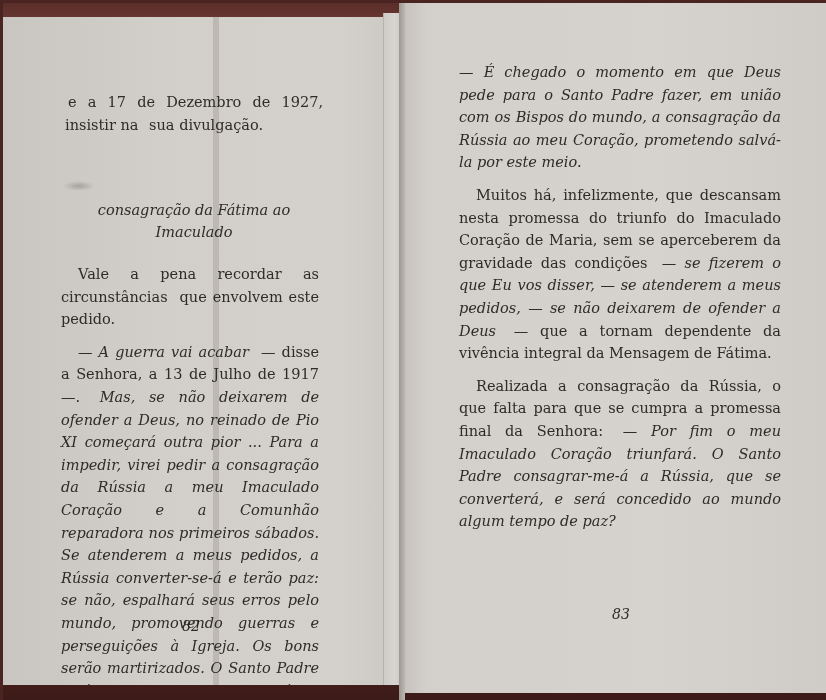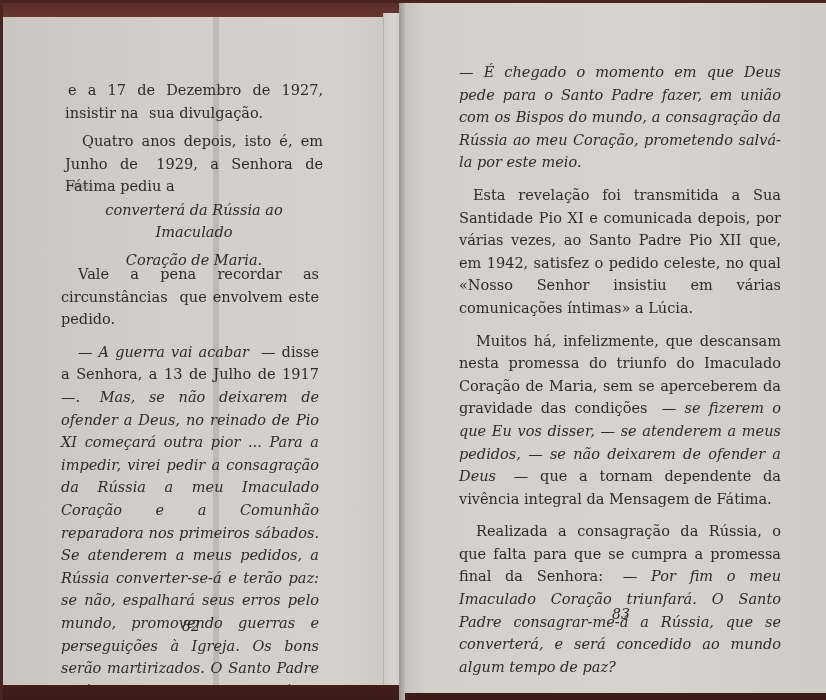--- a/index.html
+++ b/index.html
@@ -73,52 +73,46 @@
 </head>
 <body>
 
 <div class="table-top"></div>
 <div class="table-bottom"></div>
 
 <div class="page page-left">
   <div class="crease" style="left:210px; top:0; height:668px;"></div>
   <div class="smudge"></div>
 
-  <div class="text-block" style="left:56px; top:56px; width:270px;">
+  <div class="text-block" style="left:56px; top:68px; width:270px;">
     <p>
       <span>e a 17 de Dezembro de 1927, insistir na</span>
       <span>sua divulgação.</span>
     </p>
-    <p class="indent">
-      <span>Quatro anos depois, isto é, em Junho de</span>
-      <span>1929, a Senhora de Fátima pediu a</span>
-    </p>
   </div>
 
   <div class="text-block centered" style="left:56px; top:176px; width:270px;">
-    <div>converterá da Rússia ao Imaculado</div>
-    <div>Coração de Maria.</div>
+    <div>consagração da Fátima ao Imaculado</div>
   </div>
 
   <div class="text-block" style="left:52px; top:240px; width:270px;">
     <p class="indent">
       <span>Vale a pena recordar as circunstâncias</span>
       <span>que envolvem este pedido.</span>
     </p>
     <p class="indent gap"><span class="it">— A guerra vai acabar</span><span> — disse a Senhora, a 13 de Julho de 1917 —. </span><span class="it">Mas, se não deixarem de ofender a Deus, no reinado de Pio XI começará outra pior ... Para a impedir, virei pedir a consagração da Rússia a meu Imaculado Coração e a Comunhão reparadora nos primeiros sábados. Se atenderem a meus pedidos, a Rússia converter-se-á e terão paz: se não, espalhará seus erros pelo mundo, promovendo guerras e perseguições à Igreja. Os bons serão martirizados. O Santo Padre terá muito que sofrer. Várias nações serão anaquiladas ...</span></p>
 
   </div>
 
   <div class="page-number" style="left:176px; top:598px;">82</div>
 </div>
 <div class="page-left-edge"></div>
 
 <div class="page page-right">
   <div class="text-block" style="left:52px; top:52px; width:334px;">
     <p class="it">— É chegado o momento em que Deus pede para o Santo Padre fazer, em união com os Bispos do mundo, a consagração da Rússia ao meu Coração, prometendo salvá-la por este meio.</p>
-    <p class="indent gap">Esta revelação foi transmitida a Sua Santidade Pio XI e comunicada depois, por várias vezes, ao Santo Padre Pio XII que, em 1942, satisfez o pedido celeste, no qual «Nosso Senhor insistiu em várias comunicações íntimas» a Lúcia.</p>
     <p class="indent gap"><span>Muitos há, infelizmente, que descansam nesta promessa do triunfo do Imaculado Coração de Maria, sem se aperceberem da gravidade das condições </span><span class="it">— se fizerem o que Eu vos disser, — se atenderem a meus pedidos, — se não deixarem de ofender a Deus</span><span> — que a tornam dependente da vivência integral da Mensagem de Fátima.</span></p>
     <p class="indent gap"><span>Realizada a consagração da Rússia, o que falta para que se cumpra a promessa final da Senhora: </span><span class="it">— Por fim o meu Imaculado Coração triunfará. O Santo Padre consagrar-me-á a Rússia, que se converterá, e será concedido ao mundo algum tempo de paz?</span></p>
   </div>
   <div class="page-number" style="left:208px; top:600px;">83</div>
 </div>
 
 <div class="gutter"></div>
 
 </body></html>

